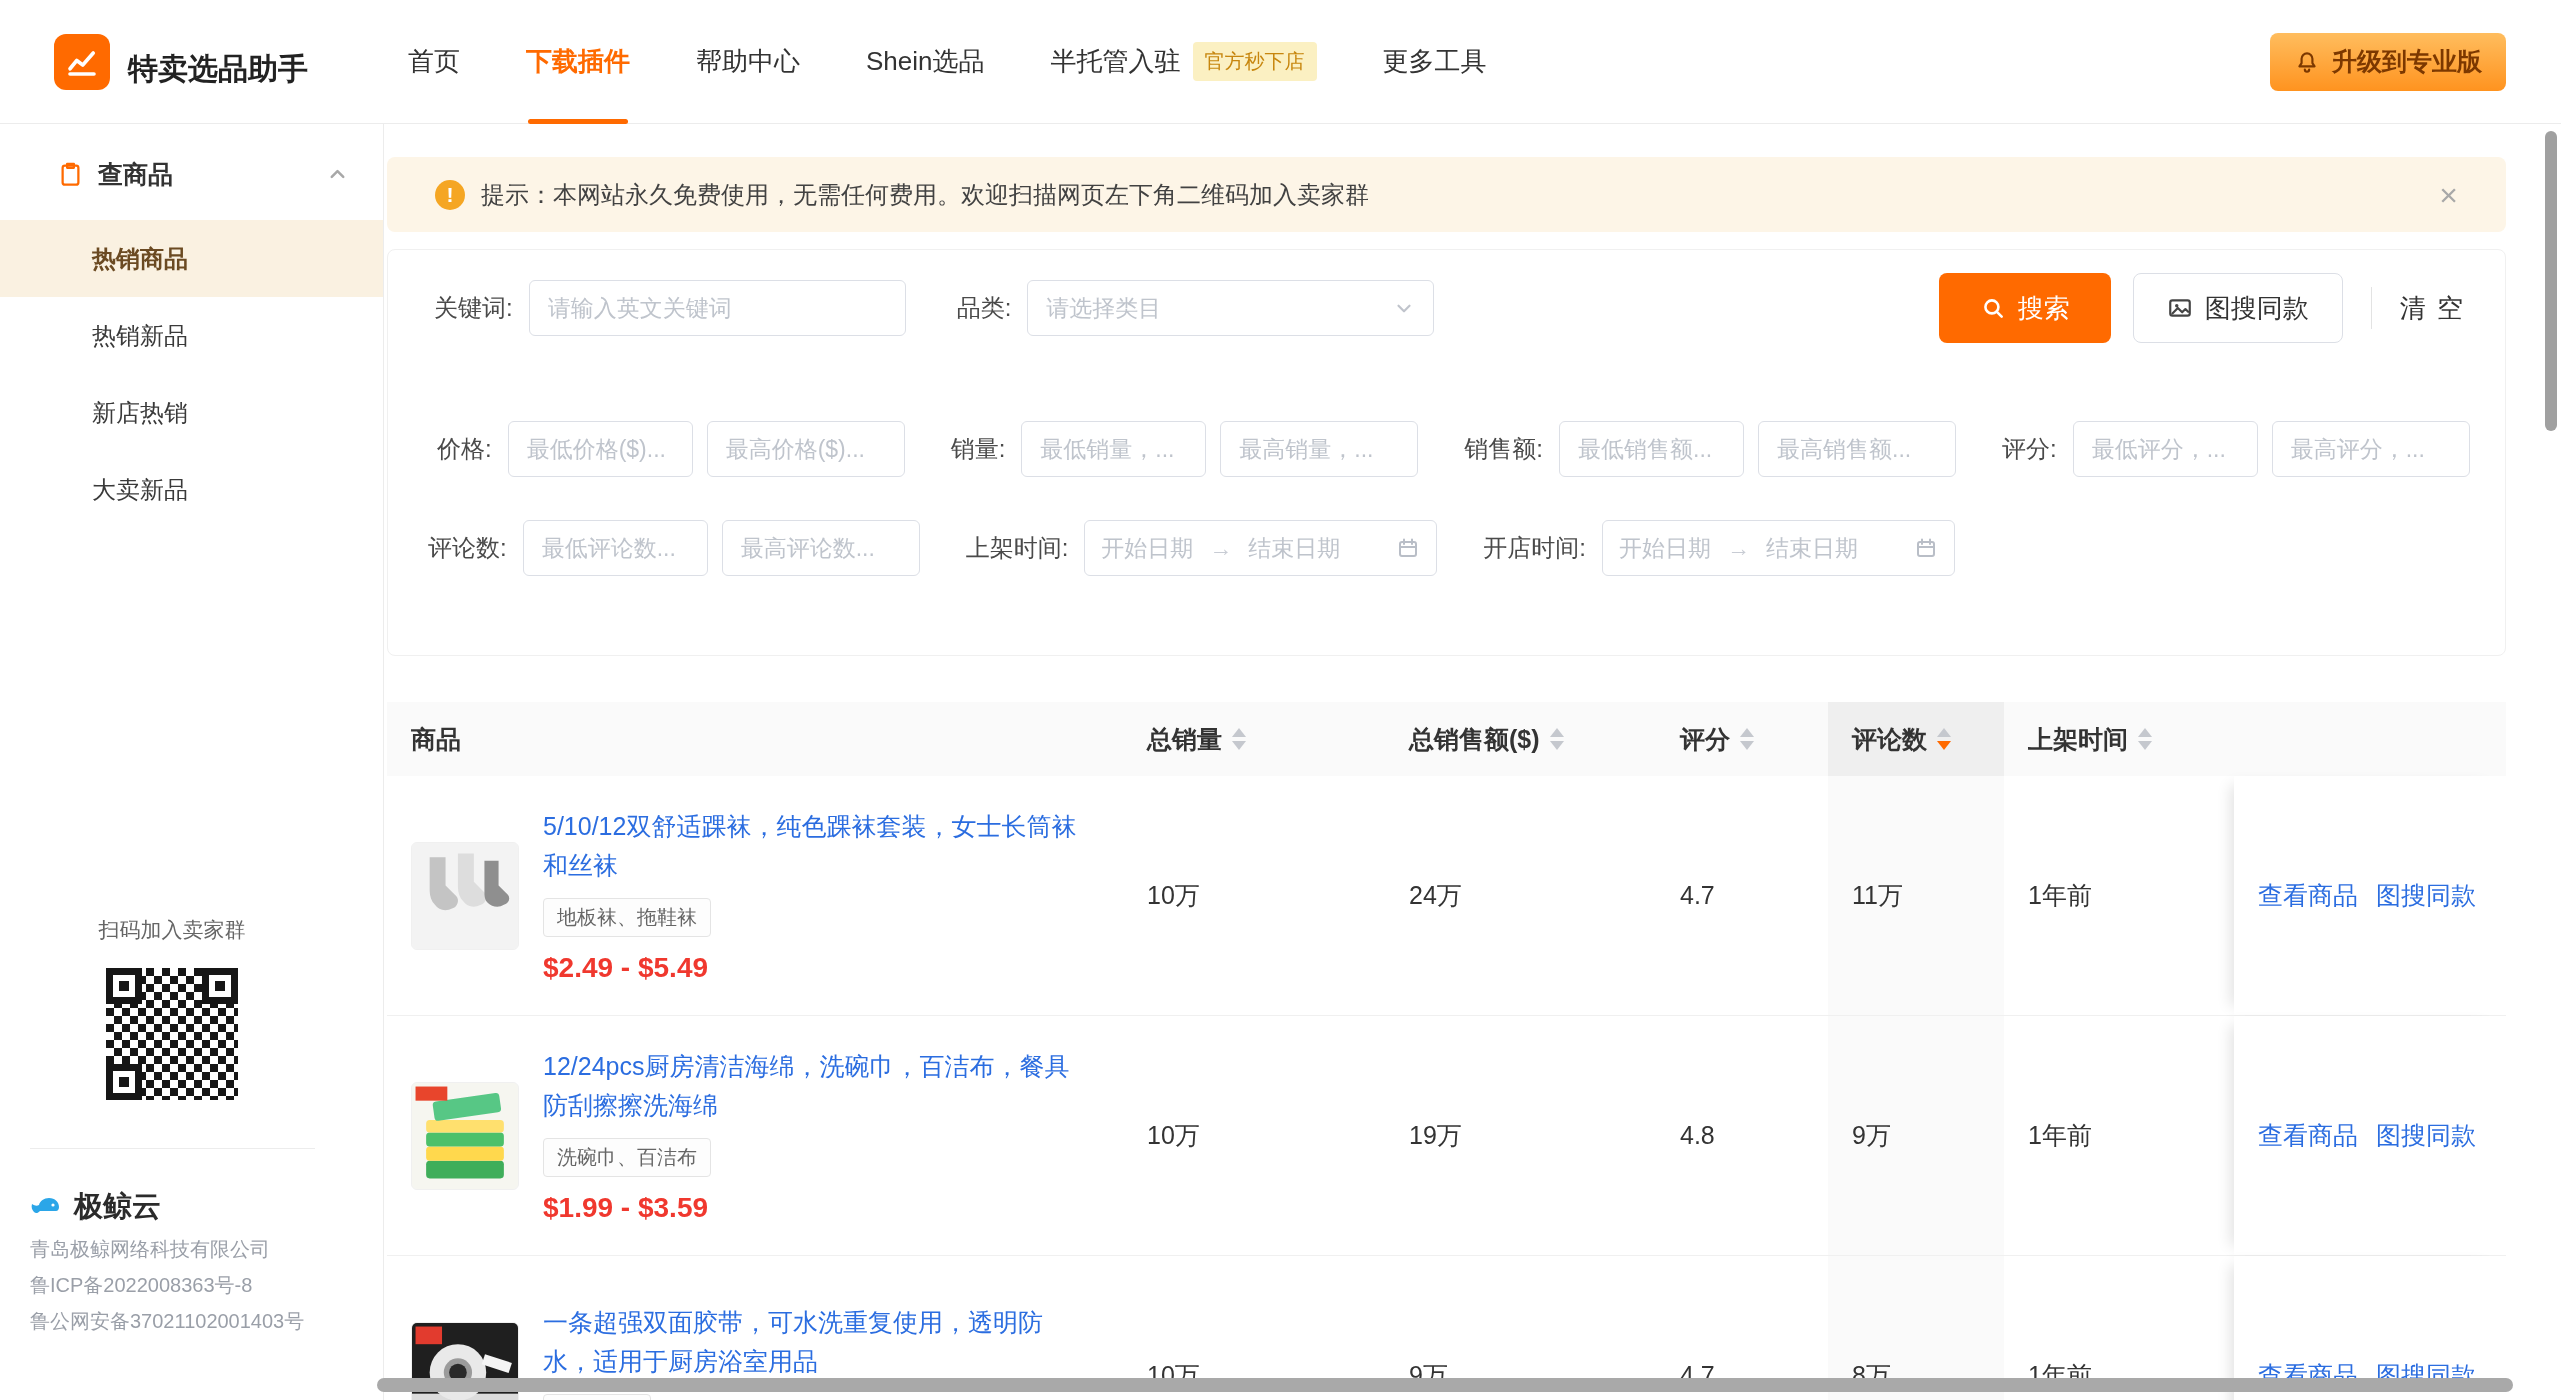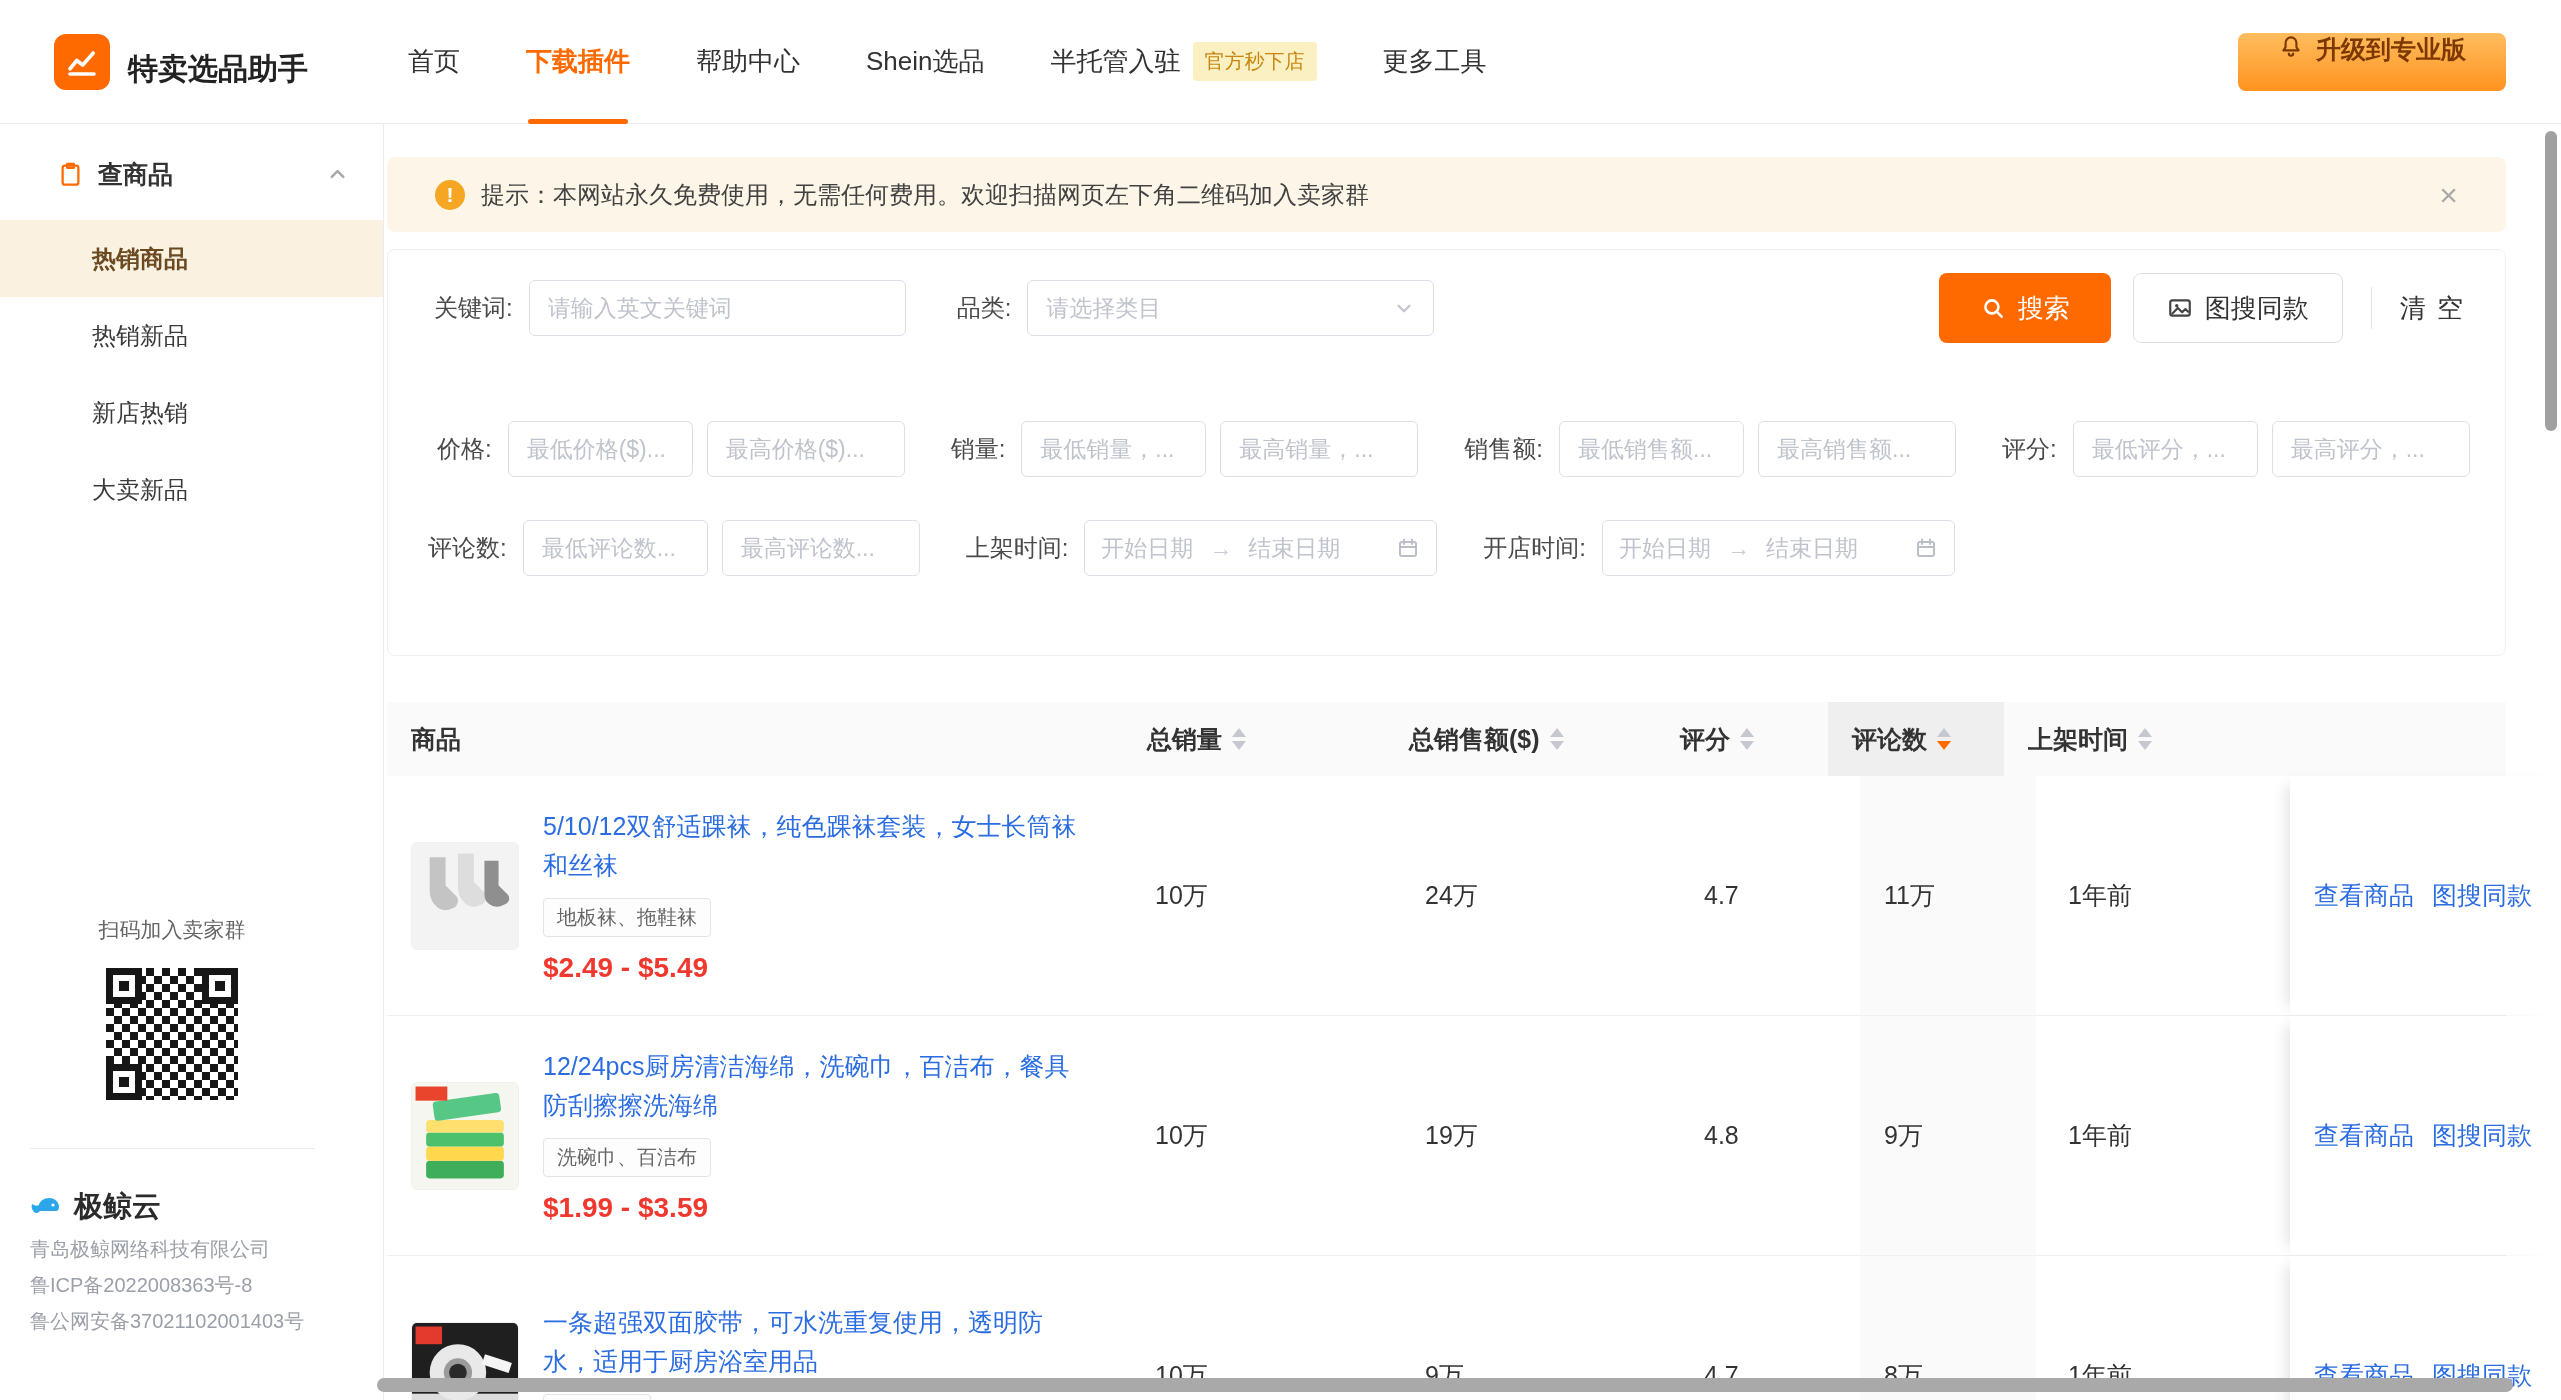--- a/index.html
+++ b/index.html
@@ -15,23 +15,23 @@
     display:flex; align-items:center; justify-content:center; flex:none; }
   .brand-name { font-size:30px; font-weight:bold; color:#222; white-space:nowrap; }
   .nav { display:flex; align-items:stretch; gap:66px; margin-left:100px; height:124px; }
   .nav-item { display:flex; align-items:center; font-size:26px; color:#333; cursor:pointer;
     position:relative; white-space:nowrap; }
   .nav-item.active { color:var(--accent,#ff6a00); font-weight:bold; }
   .nav-item.active::after { content:""; position:absolute; left:2px; right:2px; bottom:0;
     height:5px; border-radius:3px; background:var(--accent,#ff6a00); }
   .badge { margin-left:12px; font-size:20px; color:#c7860e; background:#fbf0c2;
     padding:6px 12px; border-radius:4px; font-weight:normal; }
-  .upgrade { margin-left:auto; margin-right:55px; height:58px; padding:0 40px; border:none;
+  .upgrade { margin-left:auto; margin-right:55px; height:58px; padding:0 24px; border:none;
     border-radius:8px; background:linear-gradient(180deg,#ffbd5e,#ff931f); color:#7c3800;
-    font-size:25px; font-weight:bold; display:flex; gap:12px; cursor:pointer;
+    font-size:25px; font-weight:bold; display:flex; align-items:center; gap:12px; cursor:pointer;
     font-family:inherit; }
 
   
   .sidebar { position:absolute; top:124px; left:0; width:384px; height:1276px; background:#fff;
     border-right:1px solid #ececec; }
   .group { display:flex; align-items:center; gap:14px; padding:0 34px 0 57px; margin-top:28px;
     height:44px; cursor:pointer; }
   .group-ic { color:var(--accent,#ff6a00); display:flex; }
   .group-label { font-size:25px; font-weight:bold; color:#333; }
   .group-caret { margin-left:auto; display:flex; }
@@ -96,21 +96,21 @@
   .fbtn-clear { background:none; border:none; font-size:26px; color:#333; cursor:pointer;
     letter-spacing:2px; font-family:inherit; }
 
   
   .ptable { margin-top:46px; }
   .thead, .trow { display:grid; grid-template-columns:736px 262px 271px 172px 176px 202px 28px 272px; }
   .thead { height:74px; background:#fafafa; align-items:center; font-weight:bold; font-size:25px; color:#333; }
   .th { padding-left:24px; display:flex; align-items:center; gap:10px; white-space:nowrap; }
   .stretch { align-self:stretch; display:flex; align-items:center; }
   .th.hl { background:#efefef; }
-  .trow { height:240px; border-bottom:1px solid #f0f0f0; align-items:center; font-size:25px;gap:8px; }
+  .trow { height:240px; border-bottom:1px solid #f0f0f0; align-items:center; font-size:25px; }
   .td { padding-left:24px; }
   .td.hl { background:#fafafa; }
   .td.actions { gap:18px; box-shadow:-12px 0 14px -9px rgba(0,0,0,0.12); background:#fff; }
   .link { color:var(--link,#2b6de0); cursor:pointer; text-decoration:none; white-space:nowrap; }
   .product-cell { gap:24px; padding:0 20px 0 24px; }
   .thumb { width:108px; height:108px; border-radius:6px; overflow:hidden; flex:none;
     border:1px solid #f0f0f0; background:#f7f7f7; cursor:pointer; }
   .thumb svg { display:block; width:100%; height:100%; }
   .pinfo { min-width:0; }
   .ptitle { display:block; color:var(--link,#2b6de0); font-size:25px; line-height:39px;

